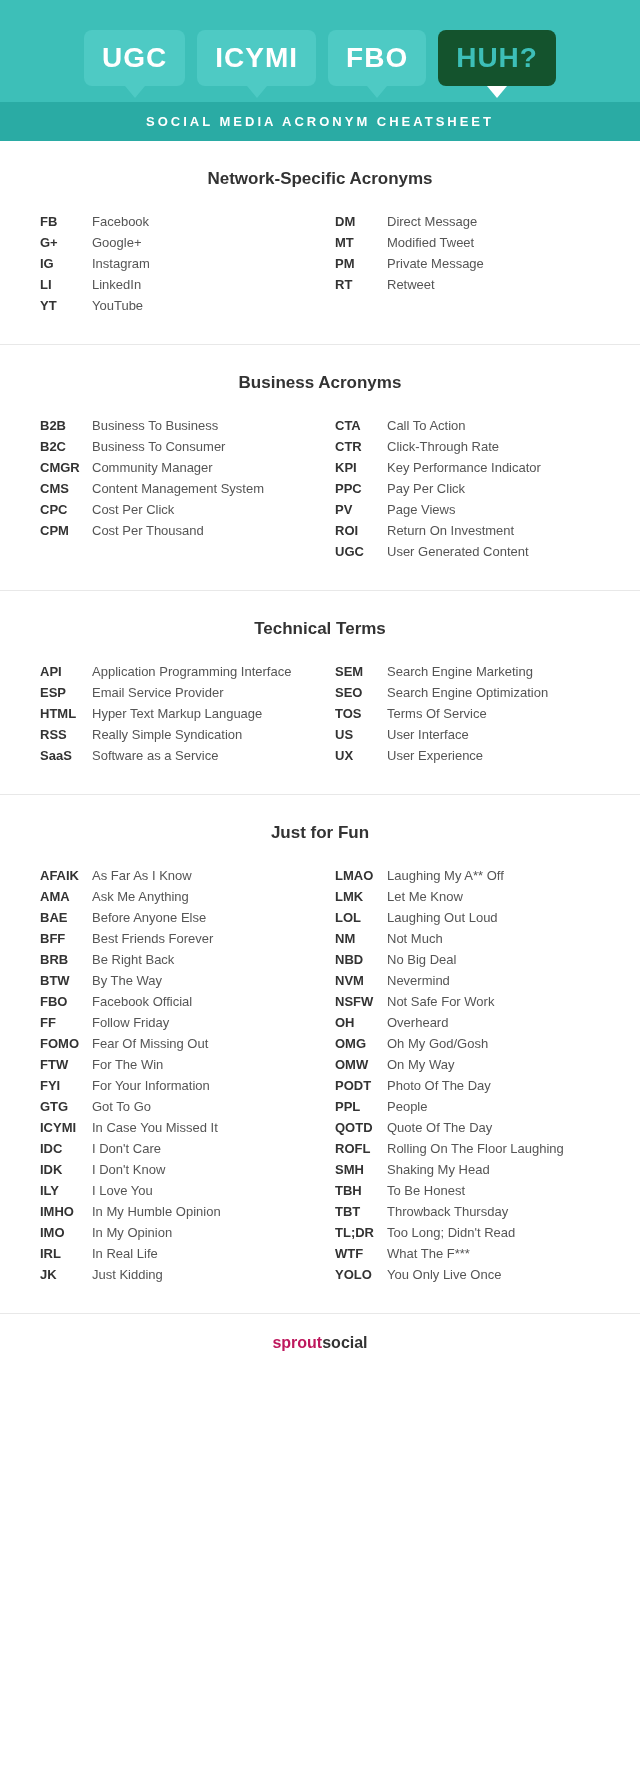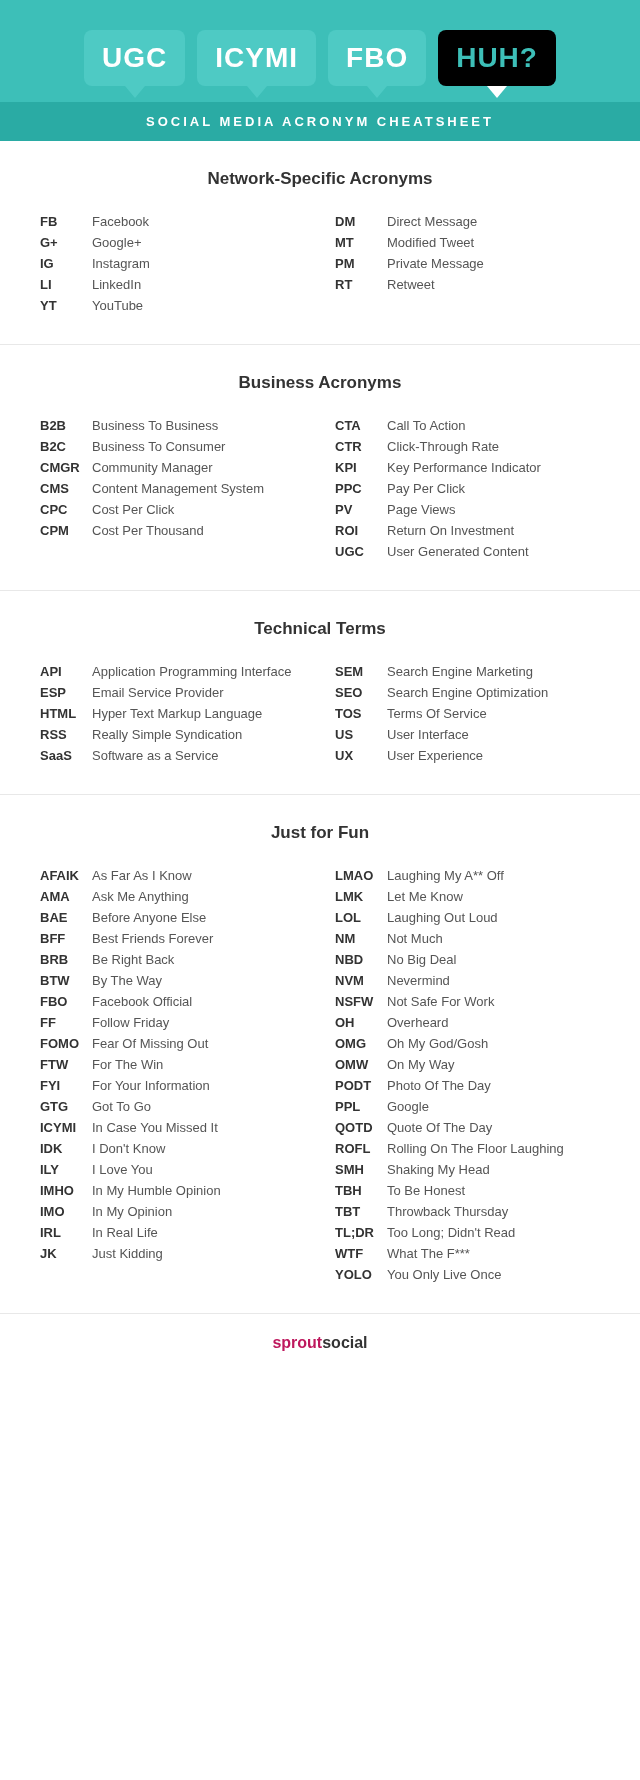--- a/index.html
+++ b/index.html
@@ -36,21 +36,21 @@
       content: '';
       position: absolute;
       bottom: -12px;
       left: 50%;
       transform: translateX(-50%);
       border-width: 12px 10px 0 10px;
       border-style: solid;
       border-color: #4ecac4 transparent transparent transparent;
     }
     .speech-bubble.active {
-      background: #000000;
+      background: #14532d;
       color: #3dbfb8;
     }
     .speech-bubble.active::after {
       border-color: #fff transparent transparent transparent;
     }
 
     .subtitle-bar {
       background: #2aaba4;
       text-align: center;
       color: #fff;
@@ -333,20 +333,24 @@
           </div>
           <div class="acronym-row">
             <span class="acronym-key">GTG</span>
             <span class="acronym-val">Got To Go</span>
           </div>
           <div class="acronym-row">
             <span class="acronym-key">ICYMI</span>
             <span class="acronym-val">In Case You Missed It</span>
           </div>
           <div class="acronym-row">
+            <span class="acronym-key">IDC</span>
+            <span class="acronym-val">I Don't Care</span>
+          </div>
+          <div class="acronym-row">
             <span class="acronym-key">IDK</span>
             <span class="acronym-val">I Don't Know</span>
           </div>
           <div class="acronym-row">
             <span class="acronym-key">ILY</span>
             <span class="acronym-val">I Love You</span>
           </div>
           <div class="acronym-row">
             <span class="acronym-key">IMHO</span>
             <span class="acronym-val">In My Humble Opinion</span>
@@ -404,21 +408,21 @@
           <div class="acronym-row">
             <span class="acronym-key">OMW</span>
             <span class="acronym-val">On My Way</span>
           </div>
           <div class="acronym-row">
             <span class="acronym-key">PODT</span>
             <span class="acronym-val">Photo Of The Day</span>
           </div>
           <div class="acronym-row">
             <span class="acronym-key">PPL</span>
-            <span class="acronym-val">Google</span>
+            <span class="acronym-val">People</span>
           </div>
           <div class="acronym-row">
             <span class="acronym-key">QOTD</span>
             <span class="acronym-val">Quote Of The Day</span>
           </div>
           <div class="acronym-row">
             <span class="acronym-key">ROFL</span>
             <span class="acronym-val">Rolling On The Floor Laughing</span>
           </div>
           <div class="acronym-row">

